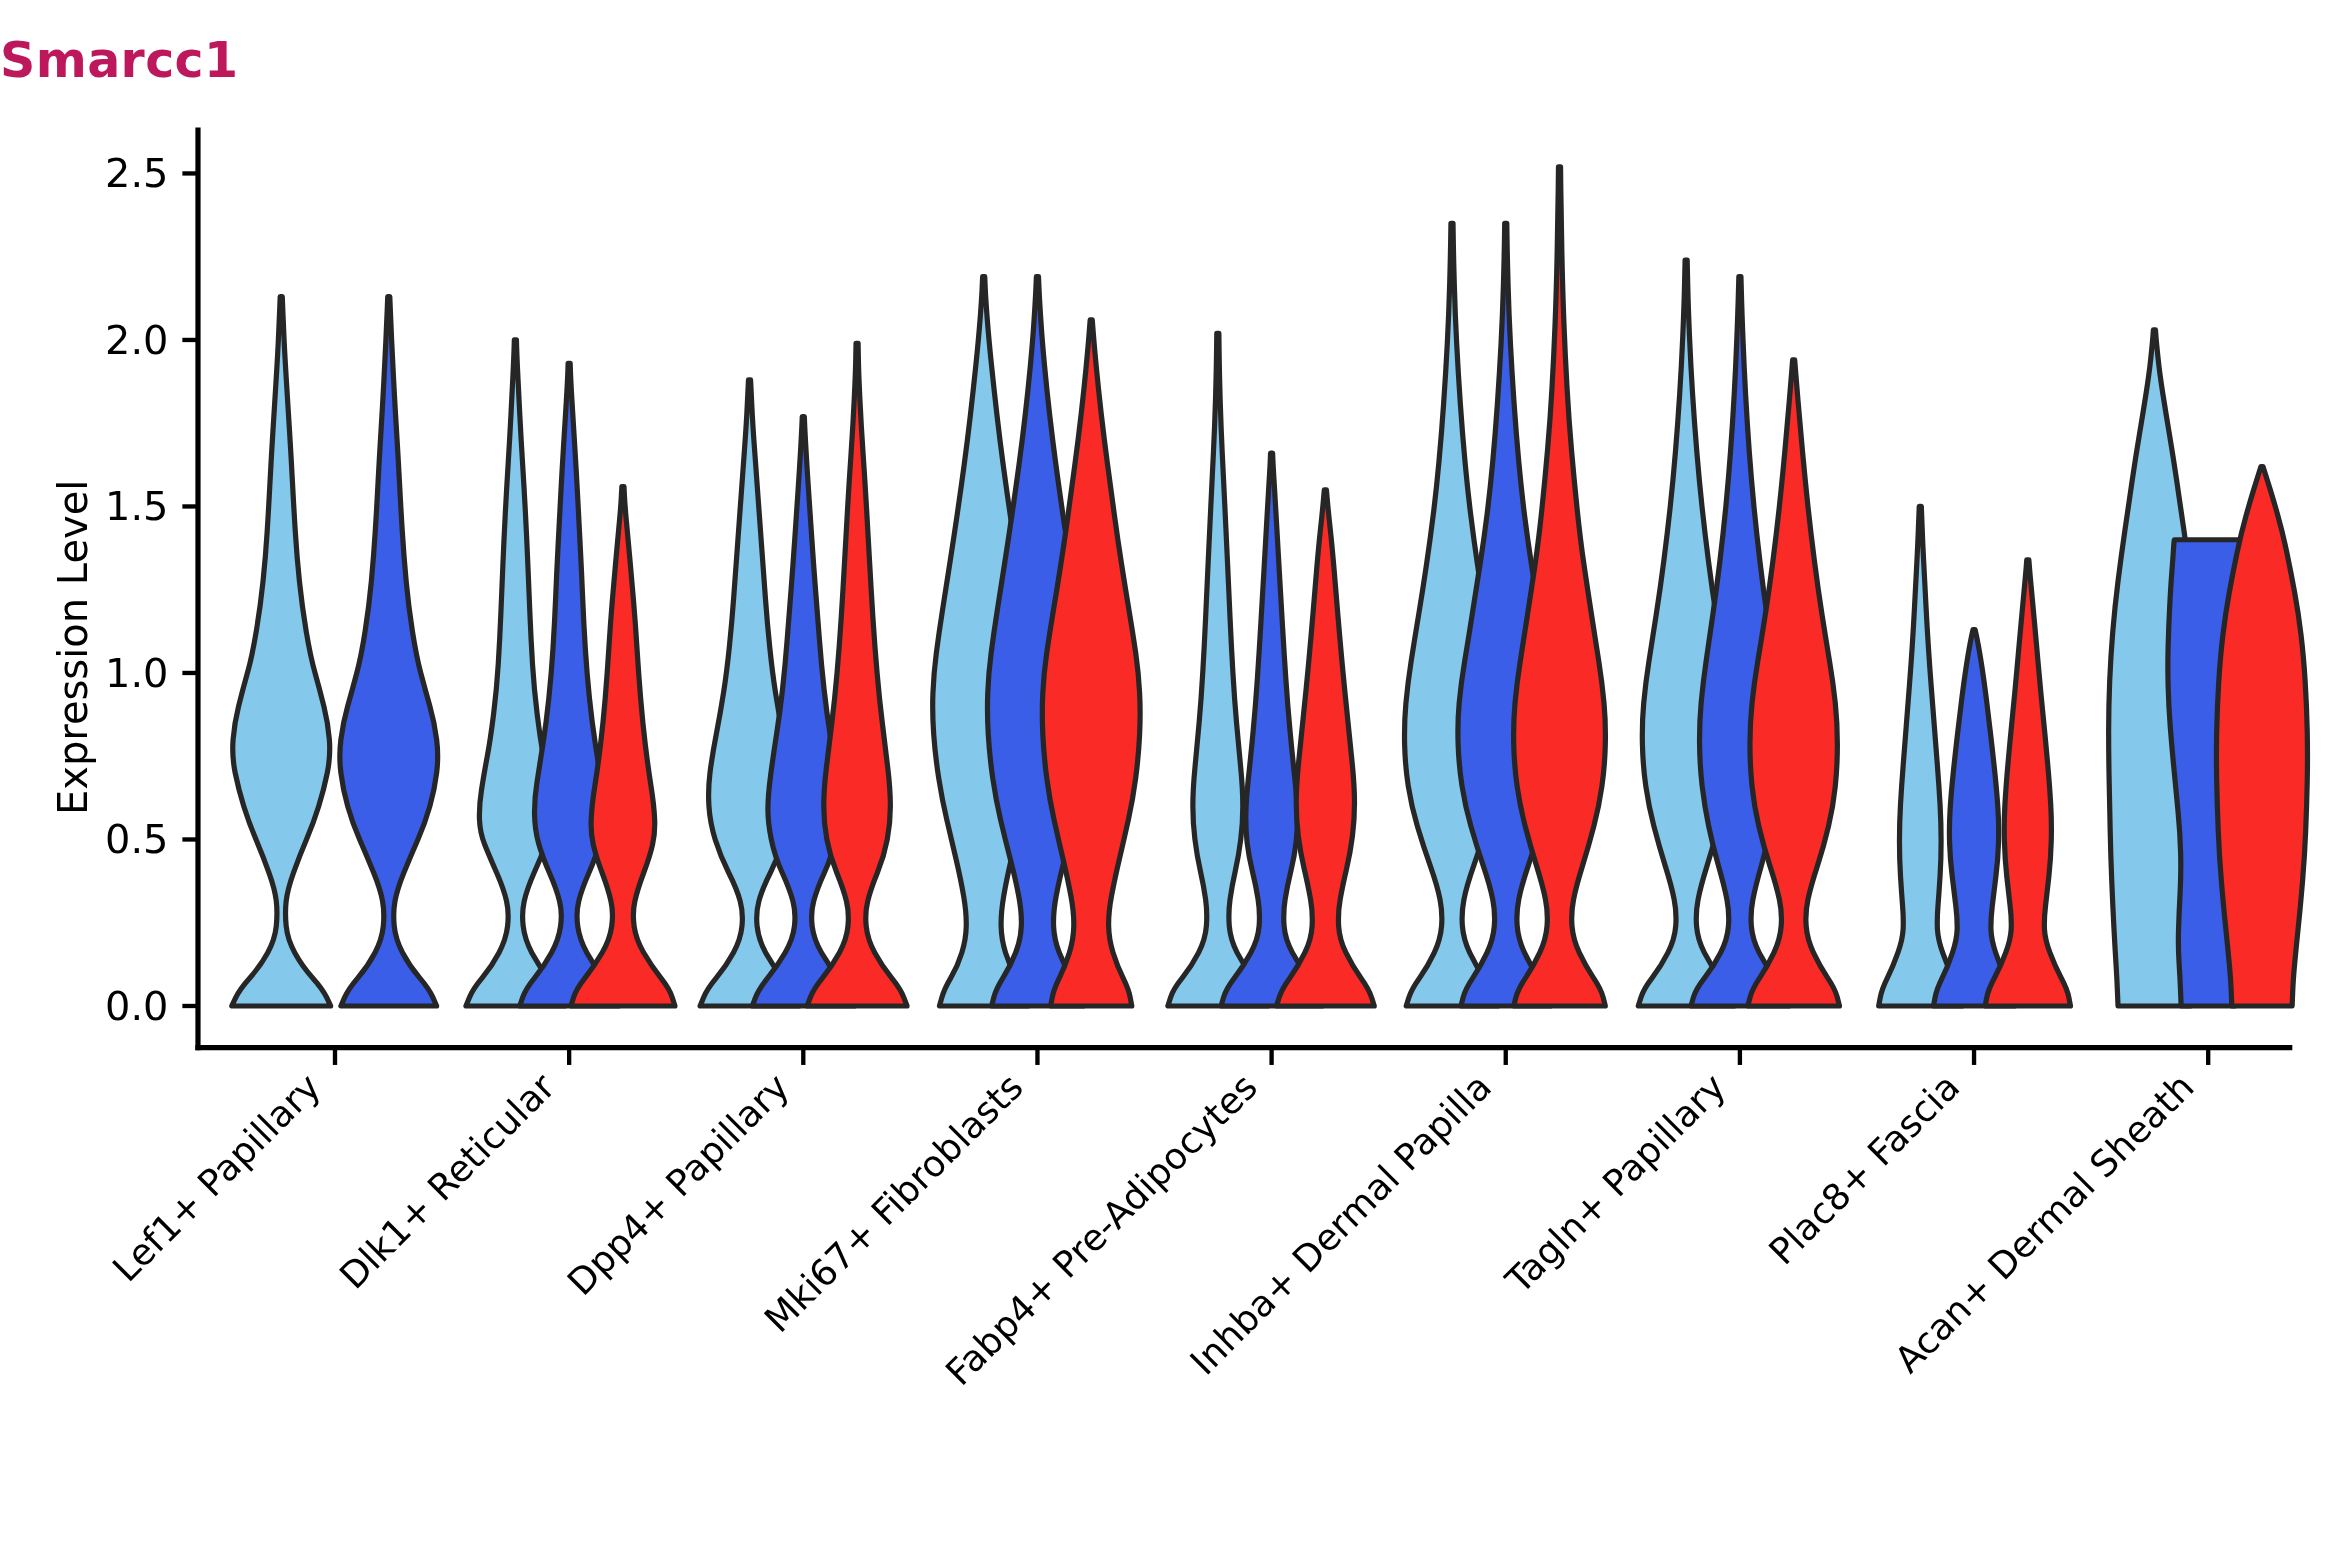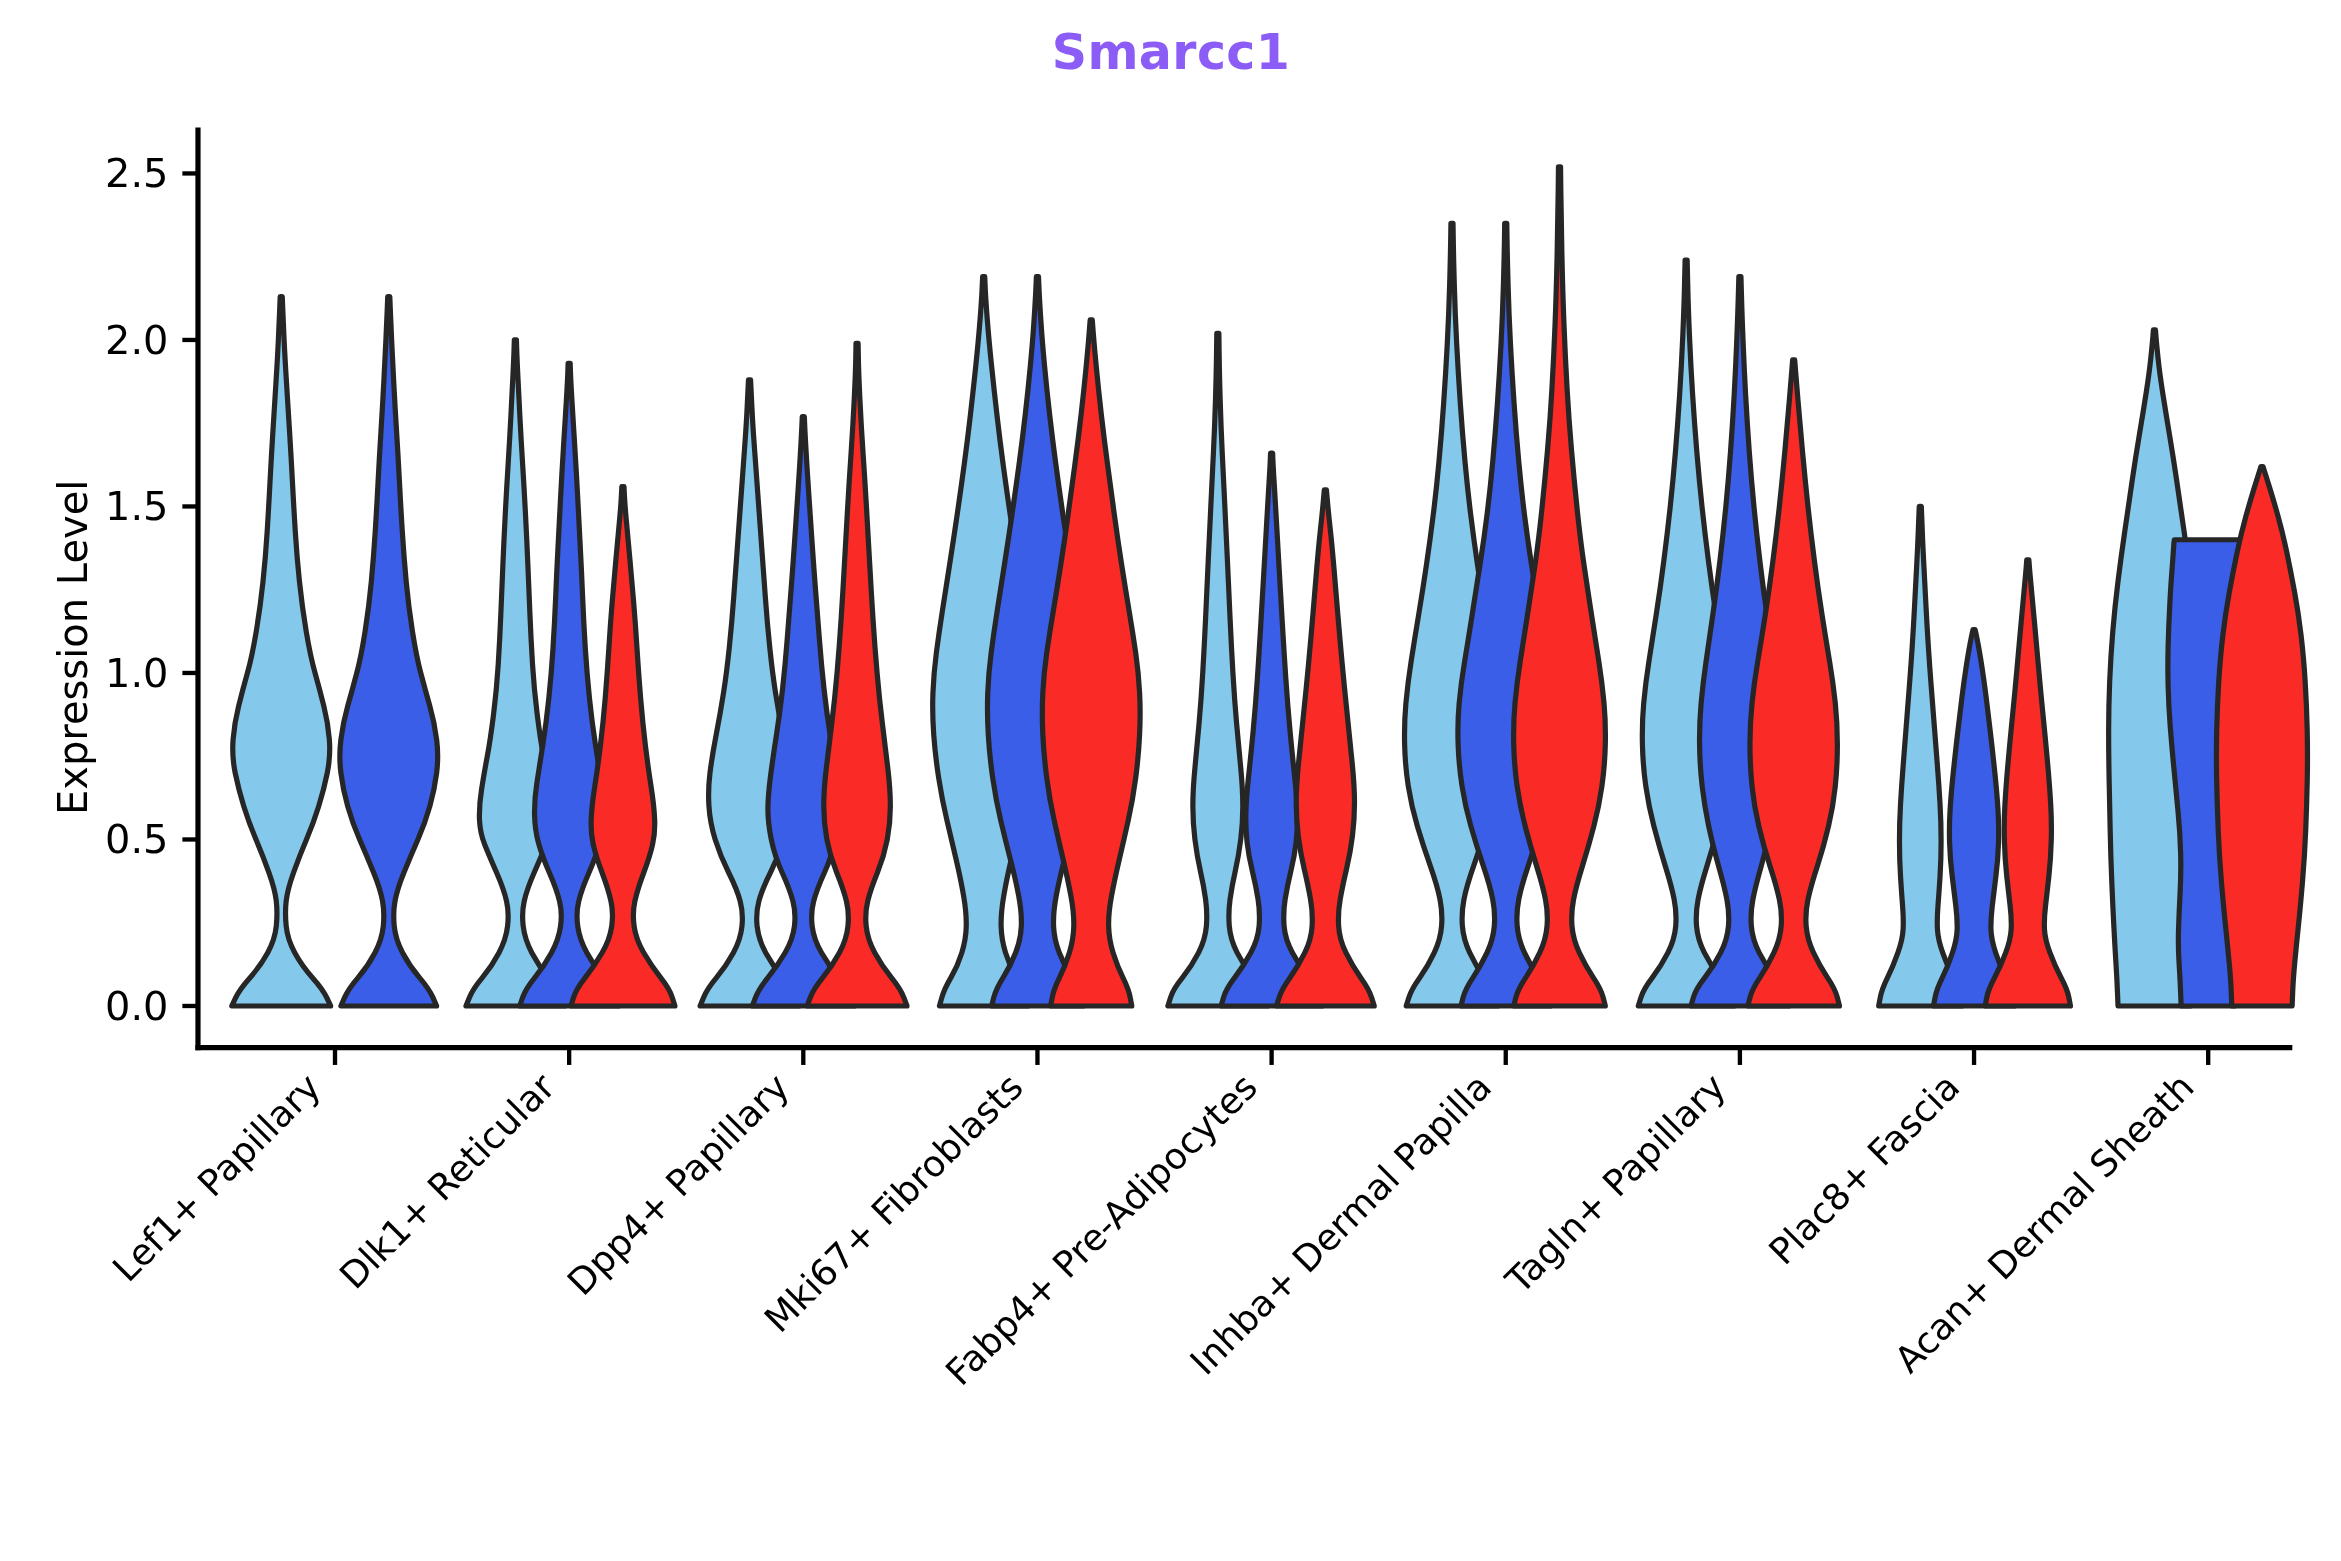--- a/index.html
+++ b/index.html
@@ -15,26 +15,25 @@
   }
   #figure {
     position: relative;
     width: 2342px;
     height: 1561px;
     background: #ffffff;
   }
   .plot-title {
     position: absolute;
     left: 0;
-    top: 24px;
+    top: 32px;
     width: 2342px;
-    text-align: center;
     font-size: 49px;
     font-weight: bold;
-    color: #8b5cf6;
+    color: #be185d;
     letter-spacing: 0.4px;
   }
   .ylabel {
     position: absolute;
     transform-origin: 0 0;
     font-size: 40px;
     color: #000000;
     white-space: nowrap;
   }
   svg.canvas {

